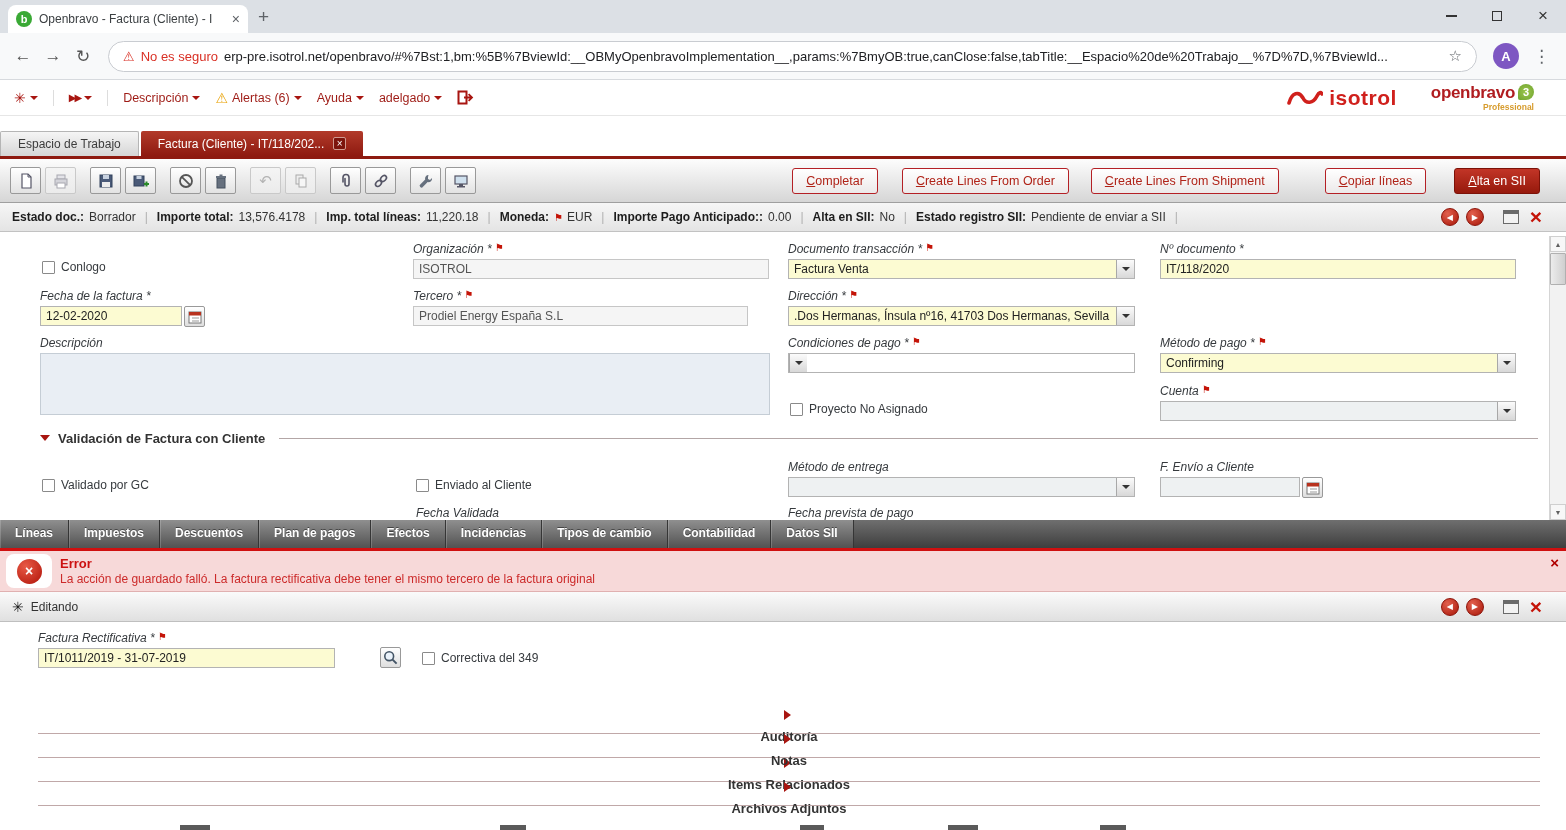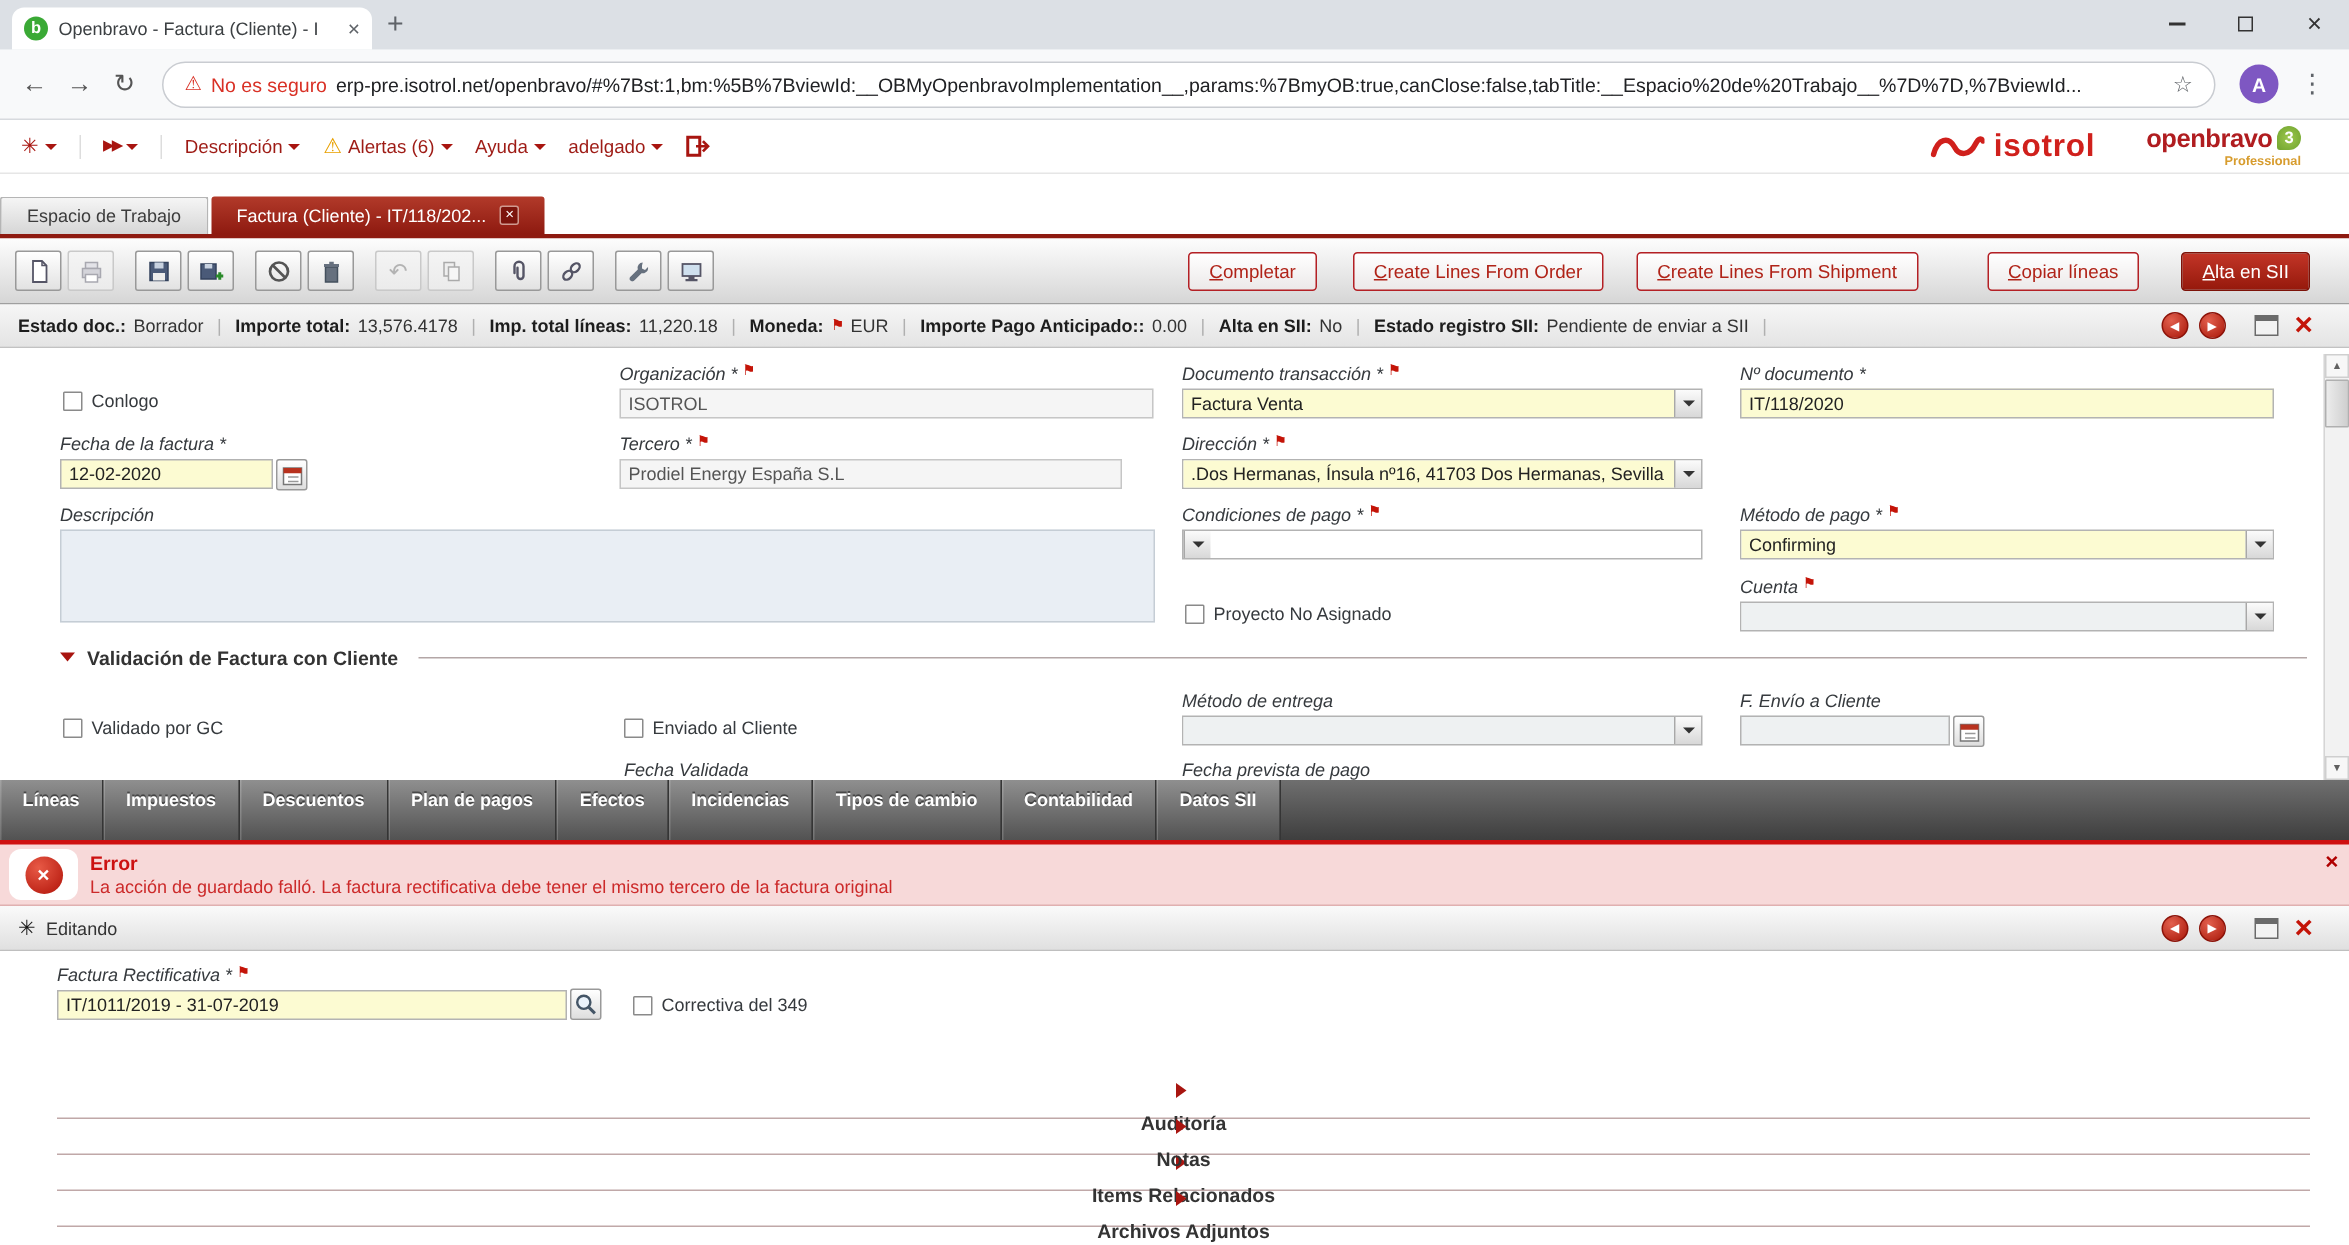--- a/index.html
+++ b/index.html
@@ -136,21 +136,21 @@
 
   .vscroll { position:absolute; right:0; top:4px; bottom:0; width:17px; background:#f2f2f2;
              border-left:1px solid #d5d5d5; }
   .vs-btn { position:absolute; left:0; width:16px; height:16px; background:#f7f7f7; border:1px solid #cfcfcf;
             color:#606060; font-size:7px; display:flex; align-items:center; justify-content:center; }
   .vs-up { top:0; } .vs-down { bottom:0; }
   .vs-thumb { position:absolute; left:0; top:17px; width:16px; height:32px; border:1px solid #b0b0b0;
               background:linear-gradient(90deg,#ececec,#cfcfcf); border-radius:1px; }
 
   
-  .child-tabs { height:40px; display:flex; background:linear-gradient(#6f6f6f,#3e3e3e); }
+  .child-tabs { height:28px; display:flex; background:linear-gradient(#6f6f6f,#3e3e3e); }
   .c-tab { padding:0 15px; line-height:27px; color:#fff; font-size:12px; font-weight:bold;
            background:linear-gradient(#8f8f8f,#525252); border-right:1px solid #353535;
            box-shadow:inset 1px 0 0 rgba(255,255,255,.18); text-shadow:0 -1px 0 rgba(0,0,0,.45);
            white-space:nowrap; }
   .c-tab.active { background:linear-gradient(#c4473a,#8c130a); }
   .c-tabs-fill { flex:1; }
 
   
   .error-bar { height:44px; background:#f7d9d9; border-top:3px solid #cf1010;
                border-bottom:1px solid #e0b0b0; position:relative; }
@@ -573,21 +573,21 @@
       <span class="nav-max"></span>
       <span class="nav-close">×</span>
     </div>
   </div>
 
   <div class="child-form">
     <div class="f-label" style="left:38px;top:9px">
       <span>Factura Rectificativa *</span>
       <span class="flag">⚑</span>
     </div>
-    <div class="txt required" style="left:38px;top:26px;width:340px">IT/1011/2019 - 31-07-2019</div>
+    <div class="txt required" style="left:38px;top:26px;width:297px">IT/1011/2019 - 31-07-2019</div>
     <span class="sq-btn" style="position:absolute;left:380px;top:25px">
       <svg width="15" height="15">
           <circle cx="6.2" cy="6.2" r="4.4" fill="#eaf2fa" stroke="#456" stroke-width="1.6"></circle>
           <line x1="9.6" y1="9.6" x2="13.6" y2="13.6" stroke="#456" stroke-width="2"></line>
         </svg>
     </span>
     <div class="chk" style="left:422px;top:29px">
       <span class="box"></span>
       <span class="chk-label">Correctiva del 349</span>
     </div>

